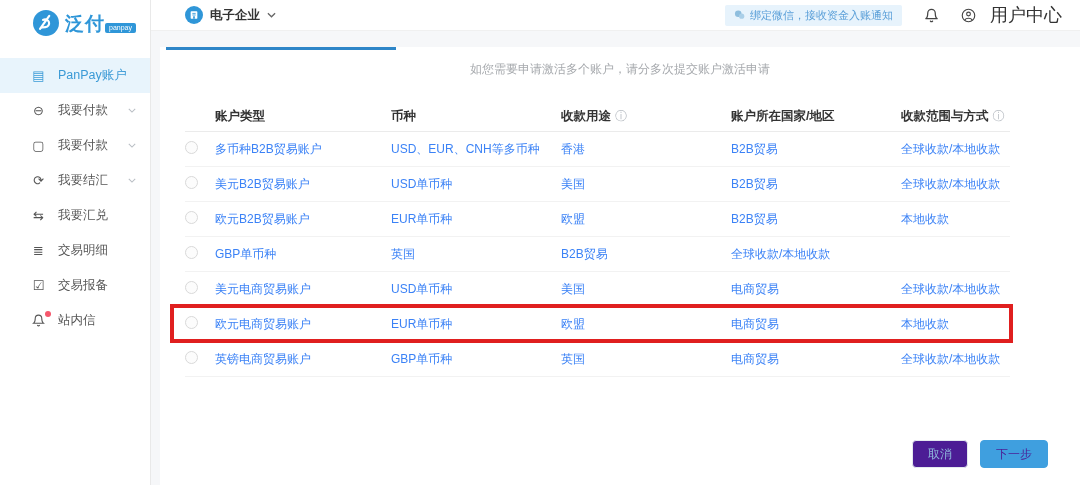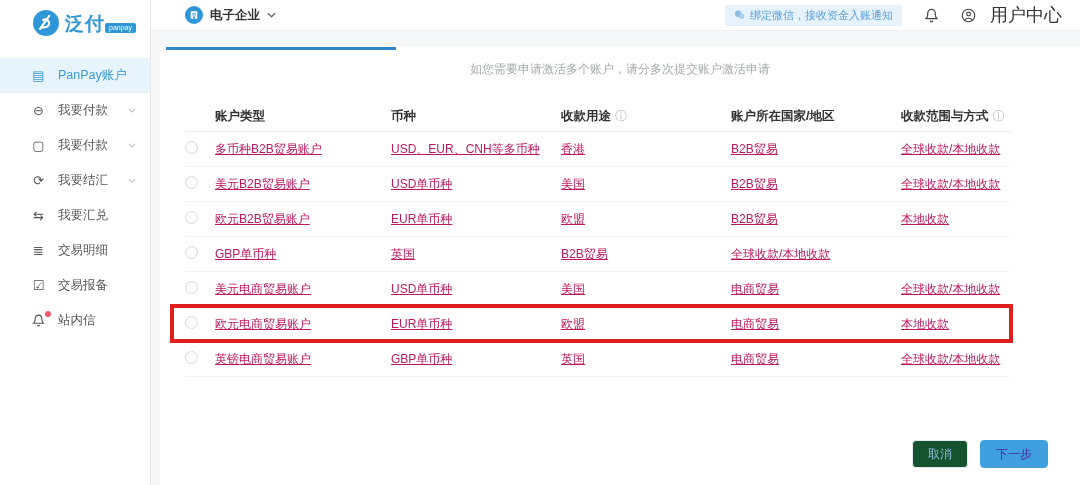--- a/index.html
+++ b/index.html
@@ -45,30 +45,30 @@
   .card { position:absolute; left:160px; top:47px; width:920px; height:438px; background:#fff; z-index:1; }
   .progress-track { height:3px; width:100%; }
   .progress-indicator { height:3px; background:#2e86c8; margin-left:6px; }
   .page-title { margin-top:31px; text-align:center; font-size:18px; font-weight:bold; color:#303030; }
   .page-subtitle { margin-top:11px; text-align:center; font-size:12px; color:#a6a9ad; }
   
   .acct-table { margin:24px 70px 0 25px; }
   .t-head, .t-row { display:grid; grid-template-columns:30px 176px 170px 170px 170px 1fr;
     align-items:center; }
   .t-head { height:30px; border-bottom:1px solid #ebebeb; font-size:12.5px; font-weight:bold; color:#333; }
-  .t-row { height:35px; border-bottom:1px solid #f2f2f2; font-size:12px; color:#be185d; position:relative; cursor:pointer;text-decoration:underline; }
+  .t-row { height:35px; border-bottom:1px solid #f2f2f2; font-size:12px; color:#3b82f6; position:relative; cursor:pointer; }
   .radio { width:13px; height:13px; border:1px solid #d9d9d9; border-radius:50%; background:#fcfcfc; display:inline-block; }
   .info-icon { color:#b9bec4; font-weight:normal; font-size:12px; margin-left:4px; }
   .highlight-box { position:absolute; left:-15px; right:-3px; top:-3px; bottom:-2px;
     border:4px solid #e01f1f; pointer-events:none; z-index:6; }
   
   .footer-actions { position:absolute; right:32px; bottom:17px; display:flex; gap:12px; }
   .btn { font-size:12px; padding:6px 15px; border-radius:4px; cursor:pointer;
     font-family:inherit; line-height:1.2; }
-  .btn-cancel { background:#14532d; border:1px solid #e4eaef; color:#8fb9dc; }
+  .btn-cancel { background:#4c1d95; border:1px solid #e4eaef; color:#8fb9dc; }
   .btn-next { background:#3f9fdf; border:1px solid #3f9fdf; color:#4c1d95; }
 </style>
 </head>
 <body>
 
 <div class="sidebar">
   <div class="logo-row">
     <span style="display:inline-flex">
       <svg width="26" height="26" viewBox="0 0 24 24">
         <circle cx="12" cy="12" r="12" fill="#2f96d8"></circle>

